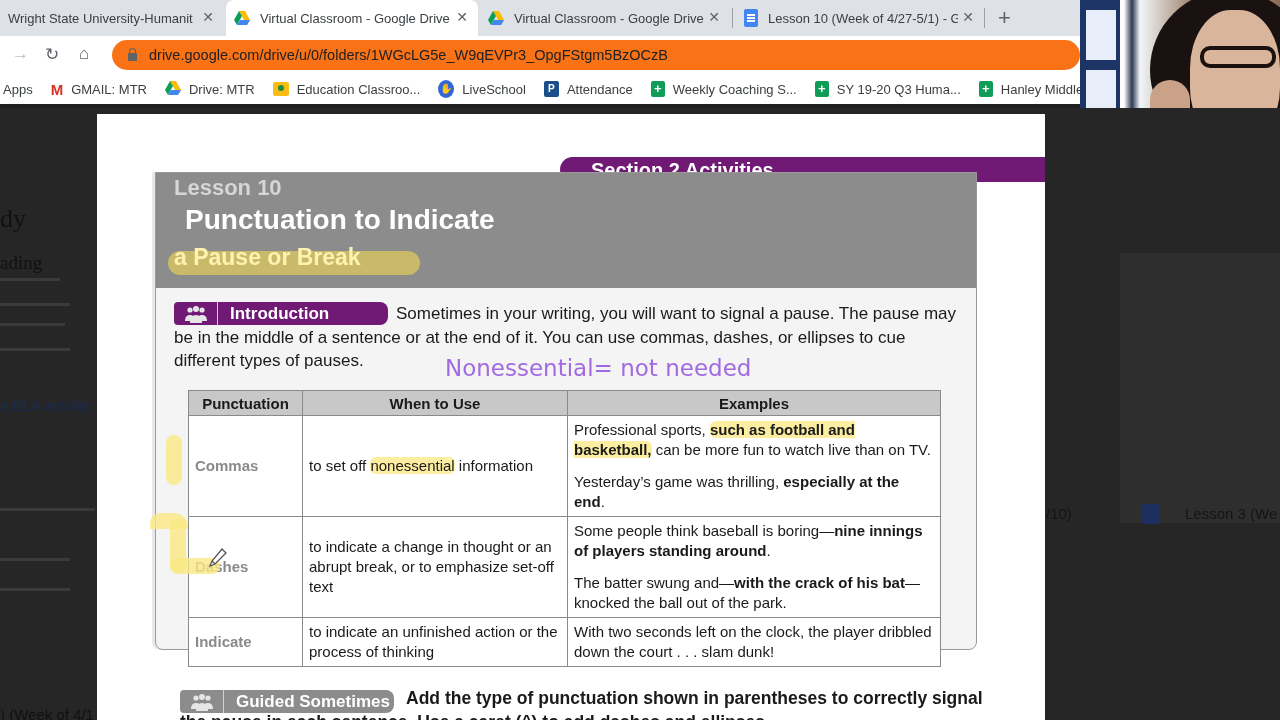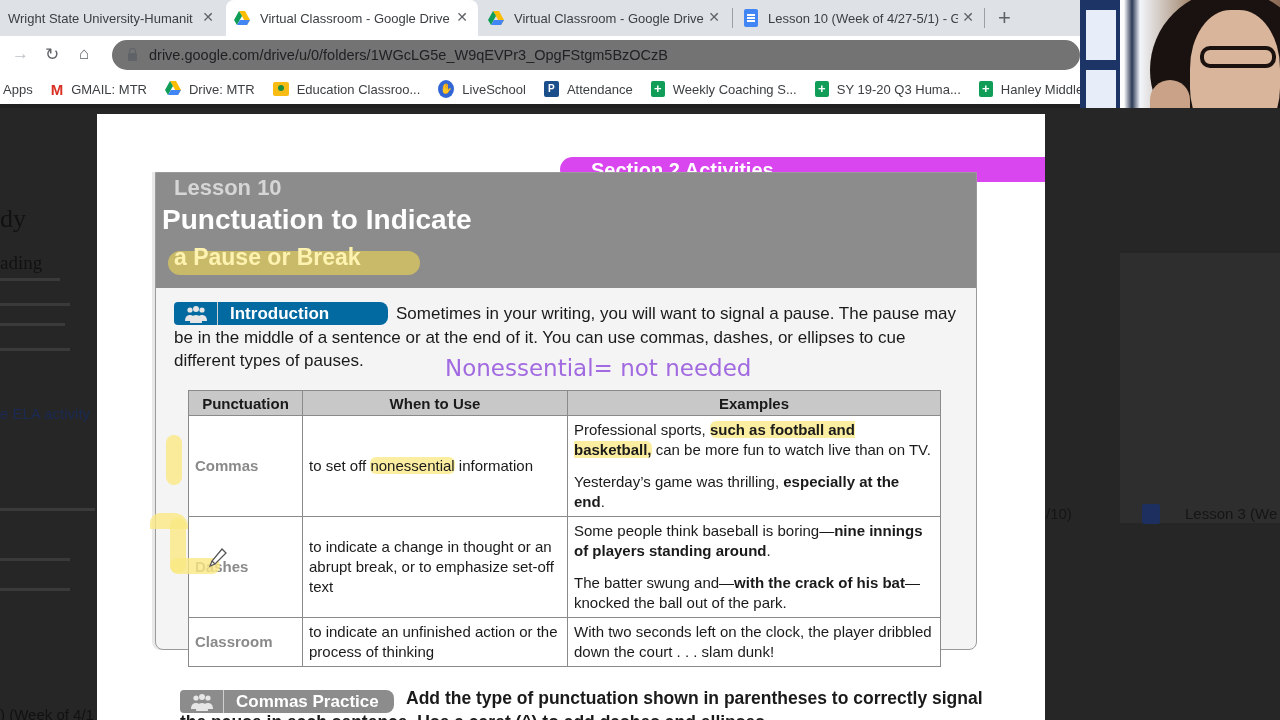--- a/index.html
+++ b/index.html
@@ -11,21 +11,21 @@
   .tab .ttl { white-space: nowrap; overflow: hidden; }
   .tab .x { position: absolute; right: 10px; top: 9px; font-size: 14px; color: #5f6368; }
   .tab-sep { position: absolute; top: 8px; width: 1px; height: 20px; background: #9aa0a6; }
   .drive-ico { width: 16px; height: 14px; margin-right: 10px; position: relative; flex: none; }
   .drive-ico svg { display: block; }
   .doc-ico { width: 14px; height: 18px; background: #4285f4; border-radius: 2px; margin-right: 10px; flex: none; position: relative; }
   .doc-ico::before { content: ""; position: absolute; left: 3px; top: 5px; width: 8px; height: 1.5px; background: #fff; box-shadow: 0 3px 0 #fff, 0 6px 0 #fff; }
   .newtab { position: absolute; left: 998px; top: 5px; font-size: 22px; color: #5f6368; }
   .toolbar { position: absolute; left: 0; top: 36px; width: 1080px; height: 38px; background: #ffffff; }
   .navbtn { position: absolute; top: 8px; font-size: 17px; color: #5f6368; }
-  .omnibox { position: absolute; left: 112px; top: 4px; width: 968px; height: 30px; background: #737373; border-radius: 15px; display: flex; align-items: center; }
+  .omnibox { position: absolute; left: 112px; top: 4px; width: 968px; height: 30px; background: #f97316; border-radius: 15px; display: flex; align-items: center; }
   .lock { width: 9px; height: 8px; background: #5f6368; border-radius: 1px; margin-left: 16px; position: relative; top: 2px; }
   .lock::before { content: ""; position: absolute; left: 1px; top: -5px; width: 5px; height: 5px; border: 1.5px solid #5f6368; border-bottom: none; border-radius: 4px 4px 0 0; }
   .url { margin-left: 12px; font-size: 14.5px; color: #202124; }
   .bookmarks { position: absolute; left: 0; top: 74px; width: 1080px; height: 30px; background: #ffffff; display: flex; align-items: center; font-size: 13px; color: #3c4043; white-space: nowrap; overflow: hidden; }
   .bm { display: flex; align-items: center; margin-right: 18px; }
   .bm .ic { margin-right: 8px; flex: none; }
   .bm-apps { margin-left: 3px; }
   .gmail { font-weight: bold; color: #d93025; font-size: 15px; }
   .ic-classroom { width: 16px; height: 14px; background: #f9bc15; border-radius: 2px; position: relative; }
   .ic-classroom::after { content: ""; position: absolute; left: 5px; top: 3px; width: 6px; height: 6px; background: #1e8e3e; border-radius: 50%; }
@@ -39,37 +39,37 @@
   .webcam .face { position: absolute; left: 110px; top: 10px; width: 90px; height: 130px; border-radius: 45% 45% 40% 40%; background: #d9b59b; }
   .webcam .glasses { position: absolute; left: 120px; top: 46px; width: 76px; height: 22px; border: 4px solid #1b1210; border-radius: 10px; }
   .webcam .hand { position: absolute; left: 70px; top: 80px; width: 40px; height: 52px; border-radius: 20px 20px 6px 6px; background: #c9a287; }
   .webcam .win { position: absolute; left: 0; top: 0; width: 40px; height: 132px; background: #1c3566; }
   .webcam .win::before { content:""; position:absolute; left: 6px; top: 10px; width: 30px; height: 50px; background:#e7eef9; }
   .webcam .win::after { content:""; position:absolute; left: 6px; top: 70px; width: 30px; height: 40px; background:#e7eef9; }
 
   .backdrop { position: absolute; left: 0; top: 108px; width: 1280px; height: 612px; background: #262626; }
   .bg-left-text { position: absolute; color: #111; font-family: "Liberation Serif", serif; }
   .bg-faint { position: absolute; background: #3a3a3a; height: 3px; }
-  .bg-link { position: absolute; color: #1b2a52; font-size: 15px; margin-top: 8px; }
+  .bg-link { position: absolute; color: #1b2a52; font-size: 15px; }
   .bg-right-card { position: absolute; left: 1120px; top: 145px; width: 160px; height: 270px; background: #2e2e2e; }
   .bg-right-title { position: absolute; left: 1185px; top: 397px; font-size: 15px; color: #151515; }
   .bg-right-10 { position: absolute; left: 1046px; top: 397px; font-size: 15px; color: #151515; }
   .bg-doc-ic { position: absolute; left: 1142px; top: 396px; width: 18px; height: 20px; background: #1c2f5e; border-radius: 2px; }
 
   .page { position: absolute; left: 97px; top: 114px; width: 948px; height: 606px; background: #ffffff; overflow: hidden; }
-  .section-banner { position: absolute; left: 463px; top: 43px; width: 490px; height: 25px; background: #d946ef; border-radius: 13px 0 0 13px; text-align: right; }
+  .section-banner { position: absolute; left: 463px; top: 43px; width: 490px; height: 25px; background: #701a75; border-radius: 13px 0 0 13px; text-align: right; }
   .section-banner span { position: absolute; left: 31px; top: 2px; color: #fff; font-size: 20px; font-weight: bold; }
   .lesson-box { position: absolute; left: 58px; top: 58px; width: 822px; height: 478px; background: #f4f4f4; border: 1.5px solid #9a9a9a; border-radius: 0 0 8px 8px; box-shadow: -3px 0 0 #e9e9e9; }
   .lesson-header { position: absolute; left: 0; top: 0; width: 100%; height: 115px; background: #8c8c8c; }
   .lesson-num { position: absolute; left: 18px; top: 2px; font-size: 22px; font-weight: bold; color: #d6d6d6; }
-  .lesson-title1 { position: absolute; left: 6px; top: 31px; font-size: 28px; font-weight: bold; color: #ffffff; }
+  .lesson-title1 { position: absolute; left: 29px; top: 31px; font-size: 28px; font-weight: bold; color: #ffffff; }
   .lesson-title2 { position: absolute; left: 18px; top: 71px; font-size: 23px; font-weight: bold; color: #fdf2b0; z-index: 2; }
   .hl-title { position: absolute; left: 12px; top: 78px; width: 252px; height: 24px; background: rgba(226, 205, 90, 0.7); border-radius: 12px; z-index: 1; }
 
-  .intro-pill { position: absolute; left: 18px; top: 129px; width: 214px; height: 23px; background: #0369a1; border-radius: 4px 8px 8px 4px; display: flex; align-items: center; }
+  .intro-pill { position: absolute; left: 18px; top: 129px; width: 214px; height: 23px; background: #701a75; border-radius: 4px 8px 8px 4px; display: flex; align-items: center; }
   .intro-pill .pp { width: 44px; height: 23px; display: flex; align-items: center; justify-content: center; border-right: 1px solid #d0d0d0; }
   .intro-pill .lbl { margin-left: 12px; font-size: 17px; font-weight: bold; color: #fff; }
   .intro-text { position: absolute; left: 18px; top: 129px; width: 790px; font-size: 17px; line-height: 23.5px; color: #1a1a1a; text-indent: 222px; }
   .annotation { position: absolute; left: 289px; top: 182px; font-family: "DejaVu Sans", sans-serif; font-size: 23px; color: #a26ae0; }
 
   table.punct { position: absolute; left: 32px; top: 217px; width: 753px; border-collapse: collapse; font-size: 15px; color: #1a1a1a; background: #fff; }
   table.punct th { background: #c8c8c8; border: 1.5px solid #8a8a8a; height: 25px; font-size: 15px; font-weight: bold; }
   table.punct td { border: 1.5px solid #8a8a8a; vertical-align: middle; padding: 0 6px; line-height: 20px; }
   td.pname { color: #8a8a8a; font-weight: bold; font-size: 15px; width: 114px; }
   td.when { width: 265px; }
@@ -256,21 +256,21 @@
         </tr>
         <tr style="height:96px">
           <td class="pname"><span>Dashes</span></td>
           <td class="when">to indicate a change in thought or an abrupt break, or to emphasize set-off text</td>
           <td>
             <div class="ex"><span>Some people think baseball is boring—</span><b>nine innings of players standing around</b><span>.</span></div>
             <div class="ex"><span>The batter swung and—</span><b>with the crack of his bat</b><span>—knocked the ball out of the park.</span></div>
           </td>
         </tr>
         <tr style="height:46px">
-          <td class="pname">Classroom</td>
+          <td class="pname">Indicate</td>
           <td class="when">to indicate an unfinished action or the process of thinking</td>
           <td>
             <div class="ex">With two seconds left on the clock, the player dribbled down the court . . . slam dunk!</div>
           </td>
         </tr>
       </tbody>
     </table>
 
     <div class="pen-mark" style="left:10px;top:262px;width:16px;height:50px;"></div>
     <div class="pen-mark" style="left:-6px;top:340px;width:38px;height:16px;border-radius:10px 14px 0 0;"></div>
@@ -288,17 +288,17 @@
           <g fill="#e6e6e6">
             <circle cx="5" cy="5" r="2.6"></circle>
             <circle cx="17" cy="5" r="2.6"></circle>
             <circle cx="11" cy="4" r="3"></circle>
             <path d="M0 16c0-4 2-6 5-6s5 2 5 6z"></path>
             <path d="M12 16c0-4 2-6 5-6s5 2 5 6z"></path>
             <path d="M5 18c0-5 2.5-8 6-8s6 3 6 8z"></path>
           </g>
         </svg>
     </span>
-    <span class="lbl">Commas Practice</span>
+    <span class="lbl">Guided Sometimes</span>
   </div>
   <span class="gp-text">Add the type of punctuation shown in parentheses to correctly signal</span>
   <span class="gp-text2">the pause in each sentence. Use a caret (^) to add dashes and ellipses.</span>
 </div>
 
 </body></html>

